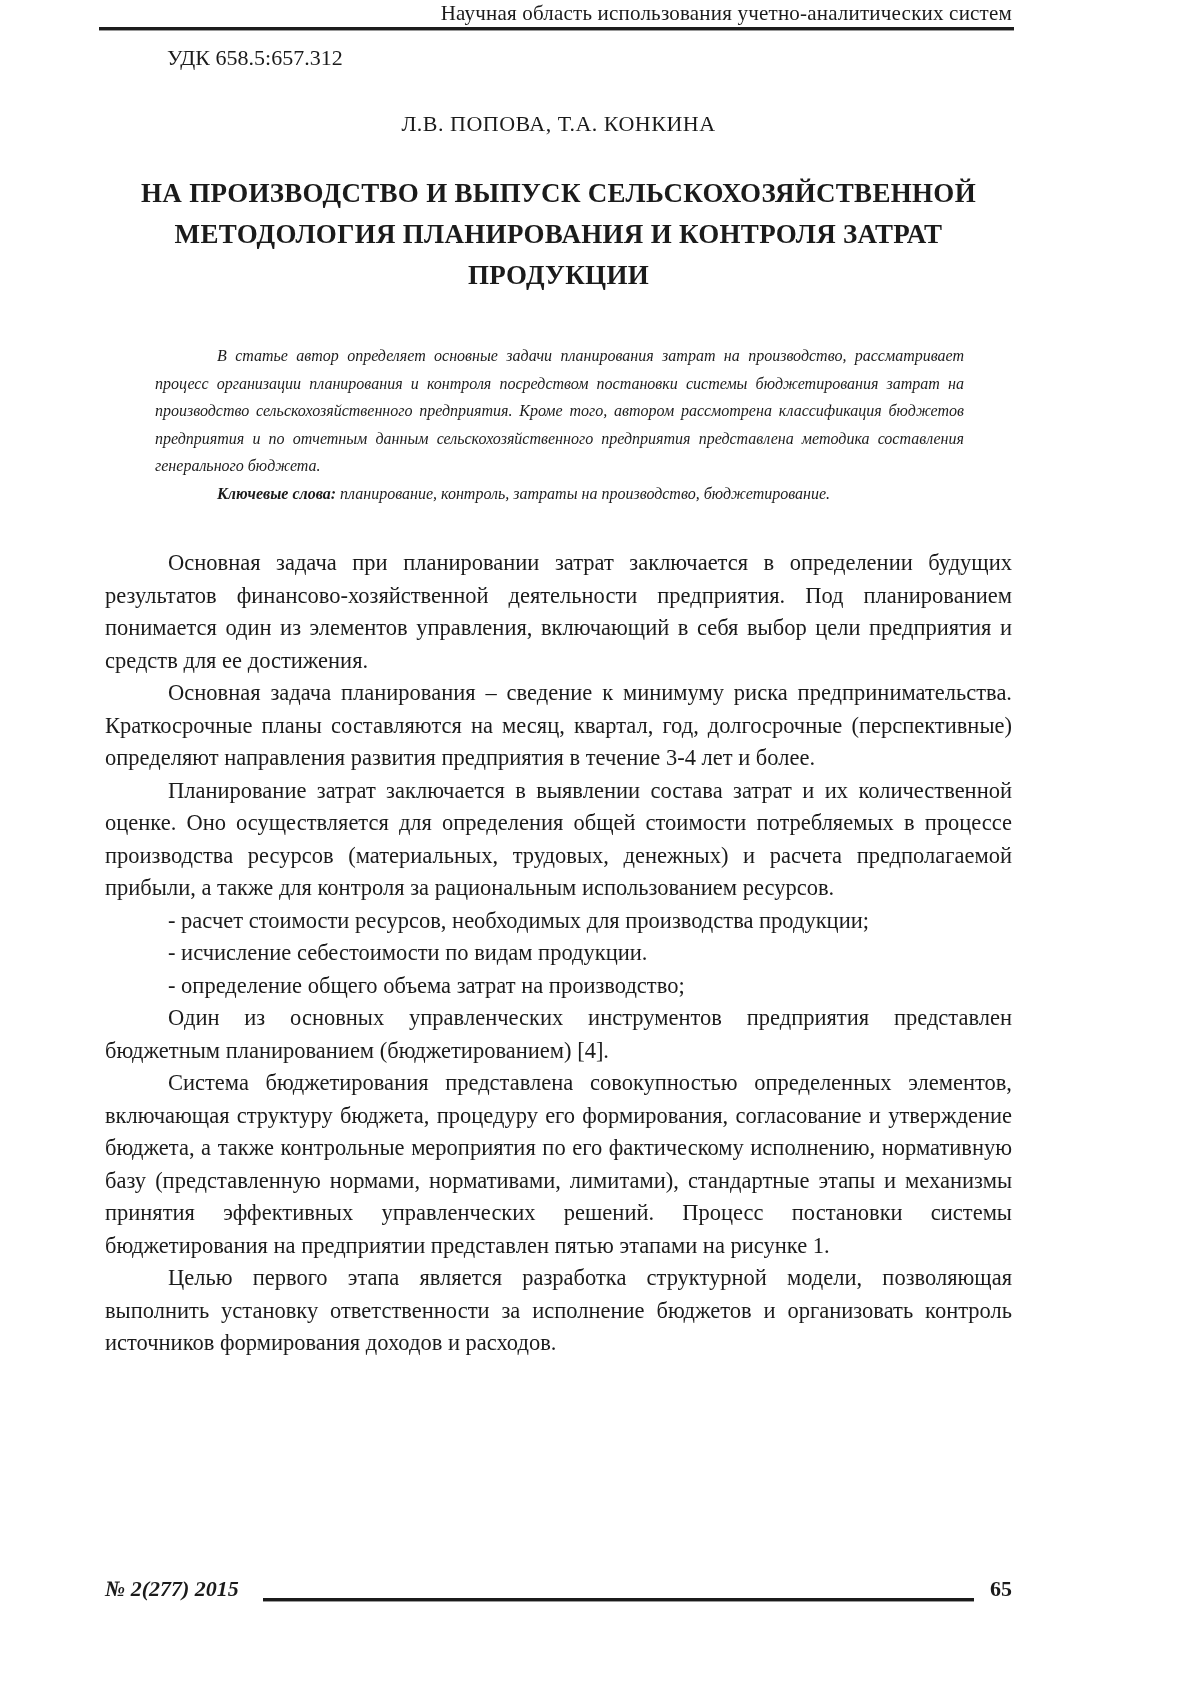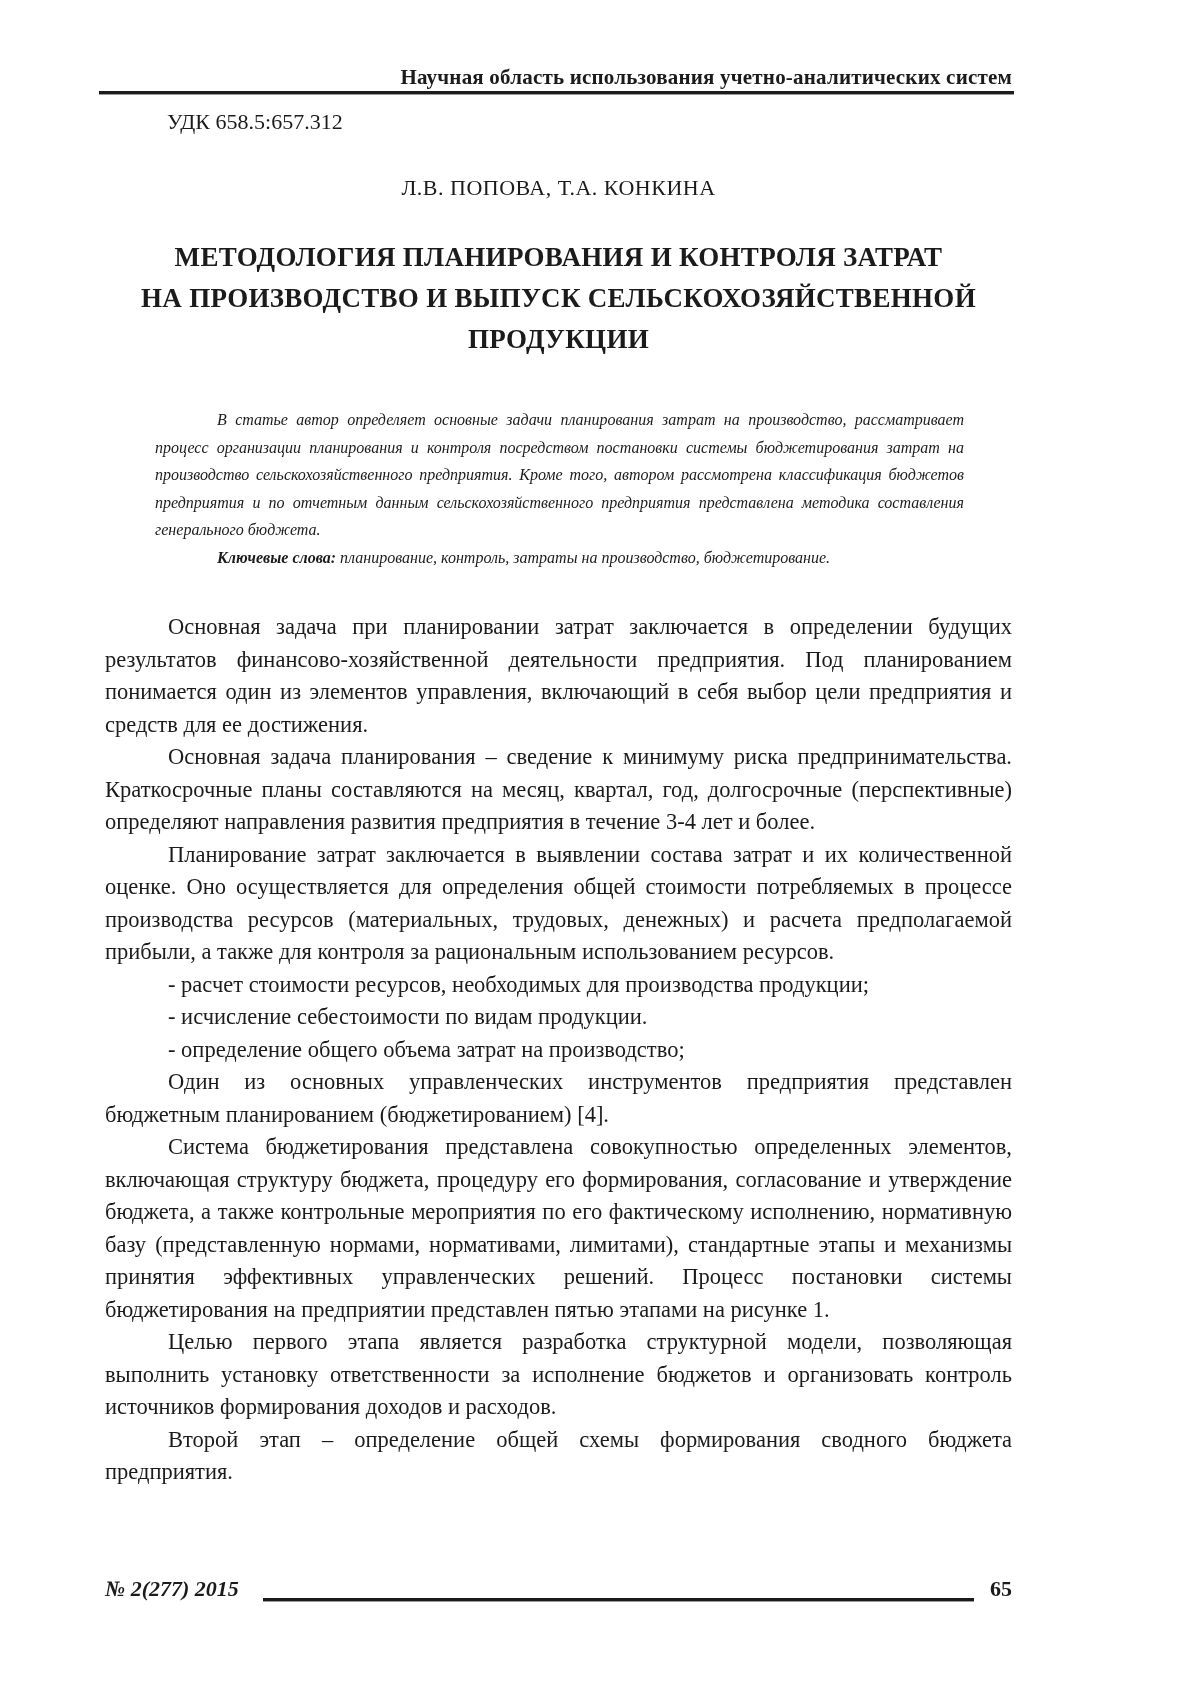--- a/index.html
+++ b/index.html
@@ -16,23 +16,22 @@
     overflow: hidden;
     font-family: "Liberation Serif", "DejaVu Serif", serif;
     color: #1b1b1b;
   }
   .content {
     margin-left: 105px;
     margin-right: 188px; 
   }
   
   .running-head {
-    padding-top: 64px;
     text-align: right;
-    font-weight: bold;
+    font-weight: normal;
     font-size: 21px;
     line-height: 26px;
     letter-spacing: 0.2px;
   }
   .head-rule {
     height: 3px;
     background: #1c1c1c;
     margin-left: -6px;
     margin-right: -2px;
     margin-top: 1px;
@@ -125,22 +124,22 @@
   <div class="content">
 
     <div class="running-head">Научная область использования учетно-аналитических систем</div>
     <div class="head-rule"></div>
 
     <div class="udc">УДК 658.5:657.312</div>
 
     <div class="authors">Л.В. ПОПОВА, Т.А. КОНКИНА</div>
 
     <div class="article-title">
+      <div>НА ПРОИЗВОДСТВО И ВЫПУСК СЕЛЬСКОХОЗЯЙСТВЕННОЙ</div>
       <div>МЕТОДОЛОГИЯ ПЛАНИРОВАНИЯ И КОНТРОЛЯ ЗАТРАТ</div>
-      <div>НА ПРОИЗВОДСТВО И ВЫПУСК СЕЛЬСКОХОЗЯЙСТВЕННОЙ</div>
       <div>ПРОДУКЦИИ</div>
     </div>
 
     <div class="abstract-block">
       <p>В статье автор определяет основные задачи планирования затрат на производство, рассматривает процесс организации планирования и контроля посредством постановки системы бюджетирования затрат на производство сельскохозяйственного предприятия. Кроме того, автором рассмотрена классификация бюджетов предприятия и по отчетным данным сельскохозяйственного предприятия представлена методика составления генерального бюджета.</p>
       <p class="keywords-line">
         <span class="keywords-label">Ключевые слова:</span>
         <span>планирование, контроль, затраты на производство, бюджетирование.</span>
       </p>
     </div>
@@ -148,21 +147,20 @@
     <div class="body-text">
       <p>Основная задача при планировании затрат заключается в определении будущих результатов финансово-хозяйственной деятельности предприятия. Под планированием понимается один из элементов управления, включающий в себя выбор цели предприятия и средств для ее достижения.</p>
       <p>Основная задача планирования – сведение к минимуму риска предпринимательства. Краткосрочные планы составляются на месяц, квартал, год, долгосрочные (перспективные) определяют направления развития предприятия в течение 3-4 лет и более.</p>
       <p>Планирование затрат заключается в выявлении состава затрат и их количественной оценке. Оно осуществляется для определения общей стоимости потребляемых в процессе производства ресурсов (материальных, трудовых, денежных) и расчета предполагаемой прибыли, а также для контроля за рациональным использованием ресурсов.</p>
       <p class="list-item">- расчет стоимости ресурсов, необходимых для производства продукции;</p>
       <p class="list-item">- исчисление себестоимости по видам продукции.</p>
       <p class="list-item">- определение общего объема затрат на производство;</p>
       <p>Один из основных управленческих инструментов предприятия представлен бюджетным планированием (бюджетированием) [4].</p>
       <p>Система бюджетирования представлена совокупностью определенных элементов, включающая структуру бюджета, процедуру его формирования, согласование и утверждение бюджета, а также контрольные мероприятия по его фактическому исполнению, нормативную базу (представленную нормами, нормативами, лимитами), стандартные этапы и механизмы принятия эффективных управленческих решений. Процесс постановки системы бюджетирования на предприятии представлен пятью этапами на рисунке 1.</p>
       <p>Целью первого этапа является разработка структурной модели, позволяющая выполнить установку ответственности за исполнение бюджетов и организовать контроль источников формирования доходов и расходов.</p>
-      <p>Второй этап – определение общей схемы формирования сводного бюджета предприятия.</p>
     </div>
 
   </div>
 
   <div class="footer">
     <span class="footer-issue">№ 2(277) 2015</span>
     <span class="footer-rule"></span>
     <span class="footer-page">65</span>
   </div>
 </div>

